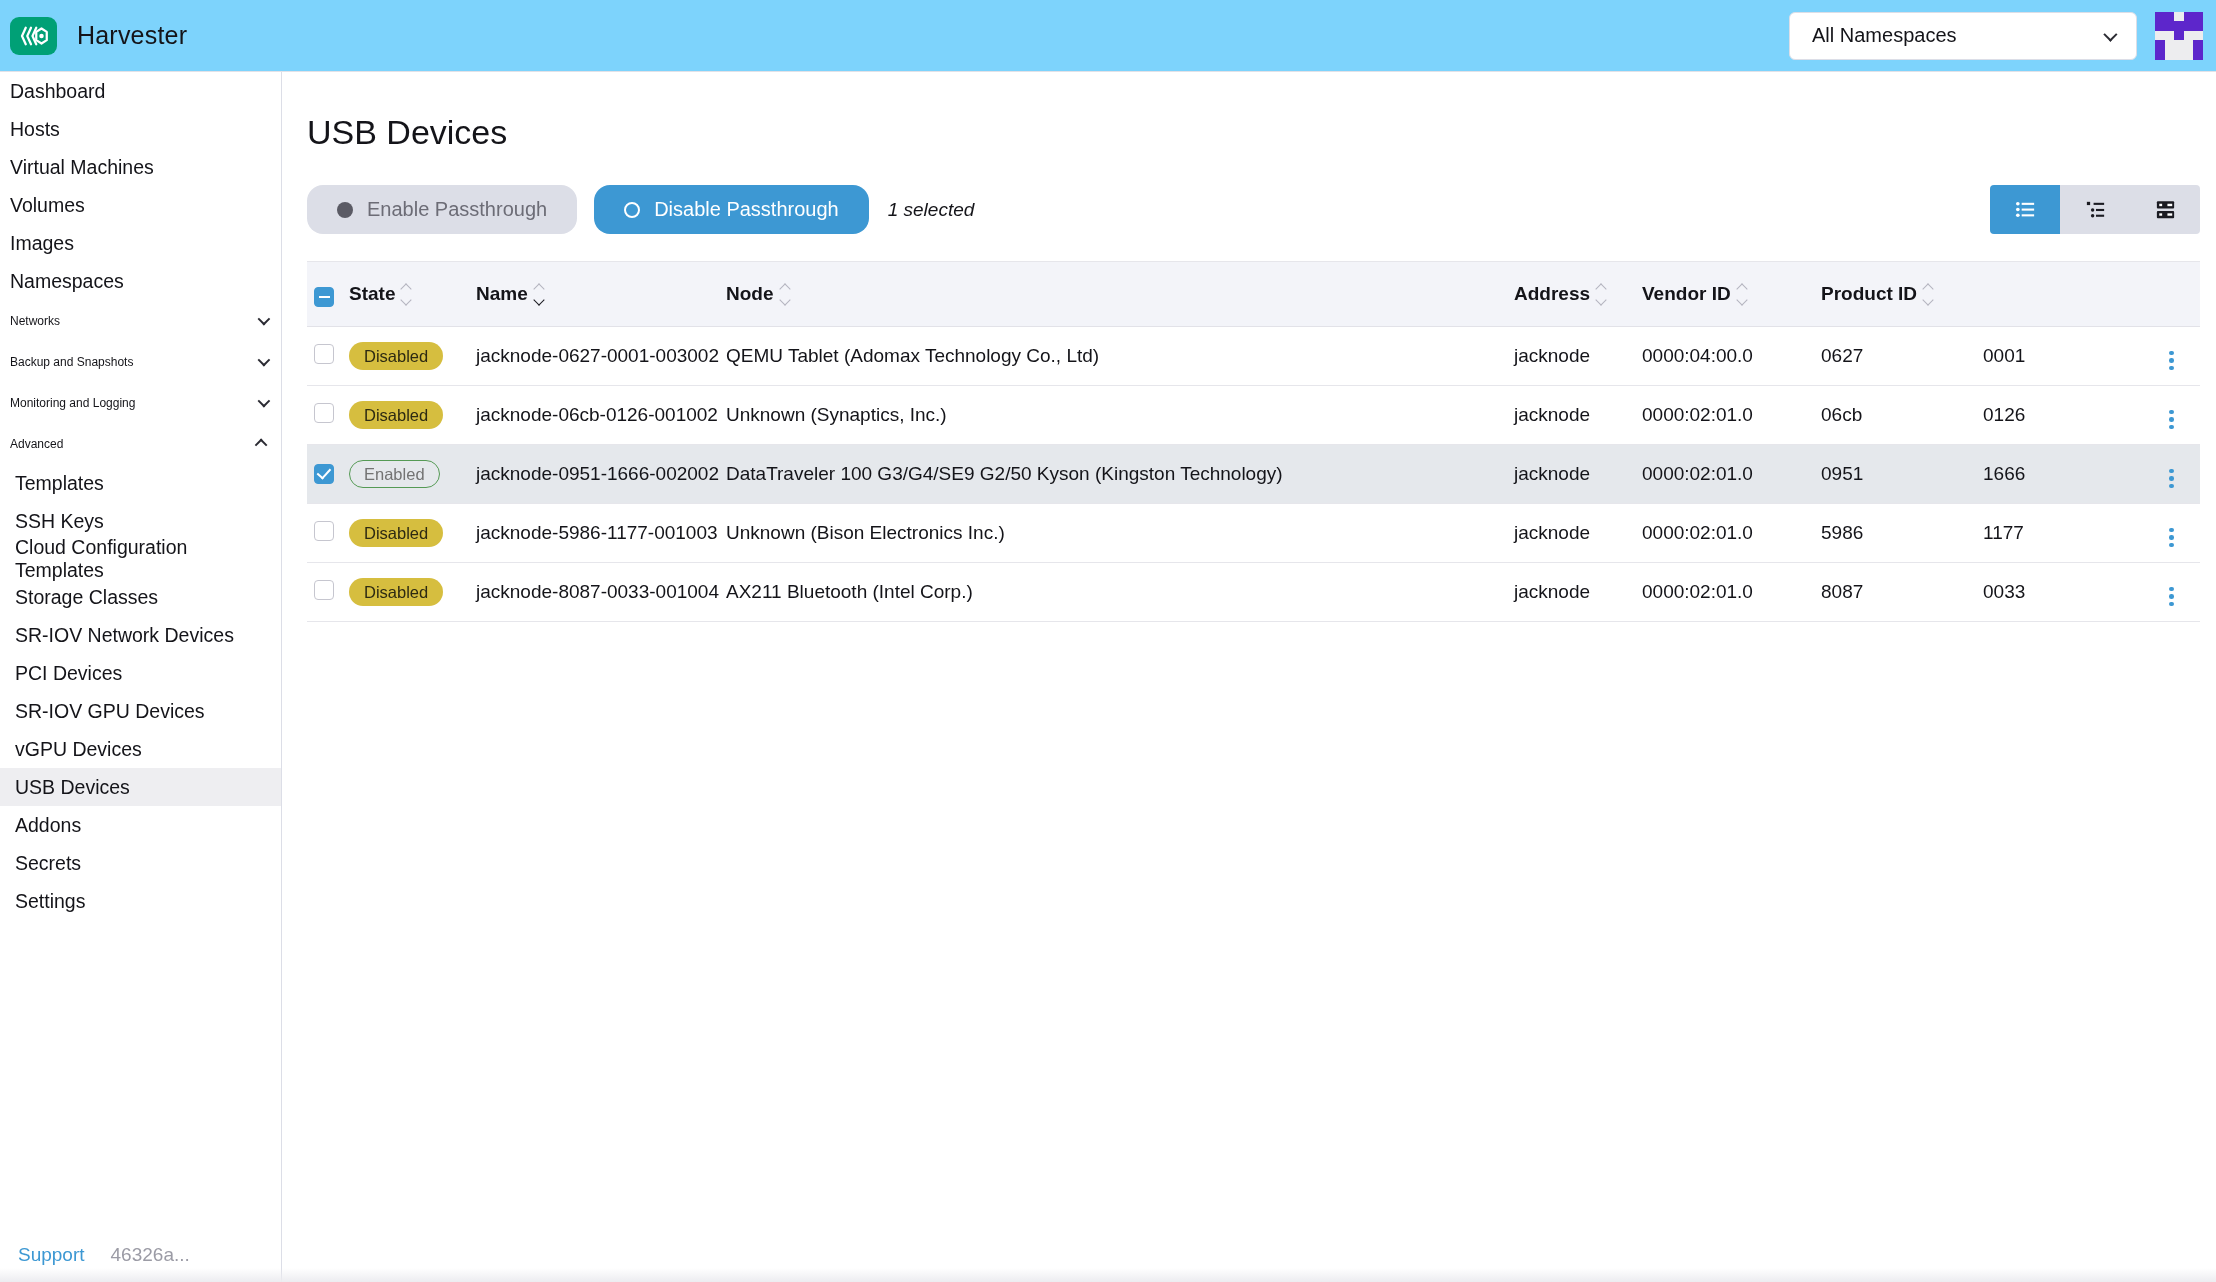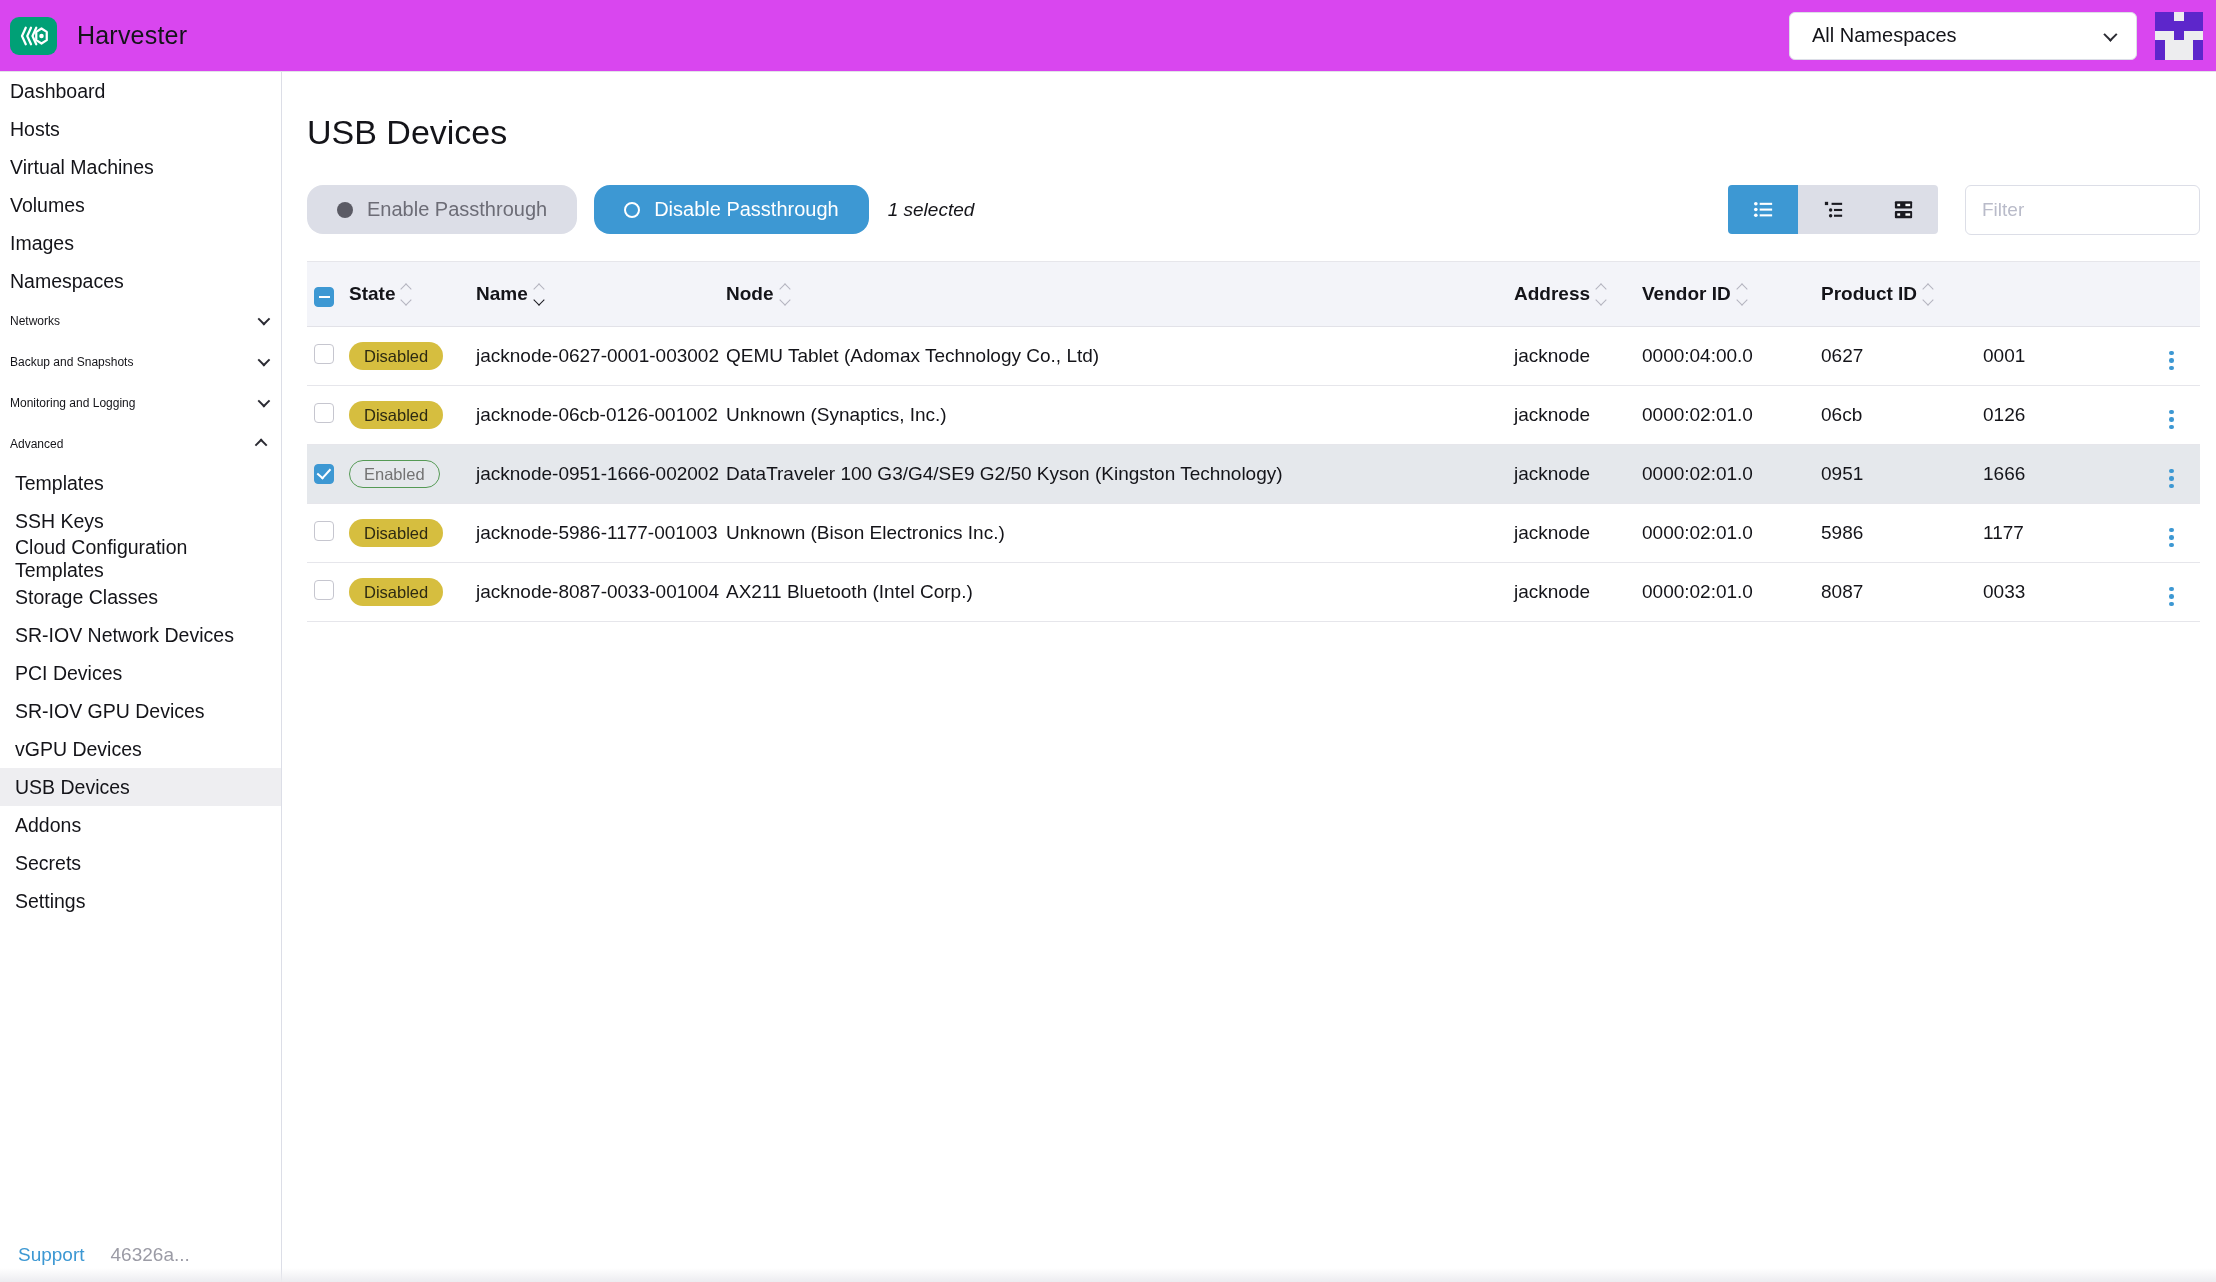--- a/index.html
+++ b/index.html
@@ -6,21 +6,21 @@
   html,body { width:2216px; height:1282px; }
   body {
     font-family: "Liberation Sans", "DejaVu Sans", sans-serif;
     color:#141419; background:#fff; overflow:hidden; position:relative;
   }
   .app { width:2216px; height:1282px; display:grid;
          grid-template-rows:72px 1fr; grid-template-columns:282px 1fr; }
 
   
   .topbar { grid-column:1 / 3; display:flex; align-items:center;
-            border-bottom:1px solid #E2E2E8; background:#d946ef; padding:0 13px 0 10px; }
+            border-bottom:1px solid #E2E2E8; background:#7dd3fc; padding:0 13px 0 10px; }
   .brand { display:flex; align-items:center; gap:20px; }
   .logo { width:47px; height:38px; border-radius:9px; background:#00A076;
           display:flex; align-items:center; justify-content:center; }
   .app-name { font-size:25px; color:#141419; letter-spacing:.2px; }
   .topbar-right { margin-left:auto; display:flex; align-items:center; gap:18px; }
   .ns-select { width:348px; height:48px; border:1px solid #DCDEE7; border-radius:6px;
                display:flex; align-items:center; padding:0 22px; font-size:20px;
                background:#fff; cursor:pointer; }
   .ns-select .chev { margin-left:auto; }
   .chev { display:inline-block; width:10px; height:10px;
@@ -279,21 +279,20 @@
           <svg width="23" height="23" viewBox="0 0 24 24">
             <rect x="3" y="3.5" width="18" height="7.5" rx="1" fill="#1B1B22"></rect>
             <rect x="5.5" y="6" width="3" height="2.5" fill="#fff"></rect>
               <rect x="14" y="6" width="5" height="2.5" fill="#fff"></rect>
             <rect x="3" y="13.5" width="18" height="7.5" rx="1" fill="#1B1B22"></rect>
             <rect x="5.5" y="16" width="3" height="2.5" fill="#fff"></rect>
               <rect x="14" y="16" width="5" height="2.5" fill="#fff"></rect>
           </svg>
         </div>
       </div>
-      <input class="filter-box" type="text" placeholder="Filter" style="">
     </div>
 
     <div class="table">
 
       <div class="trow thead">
         <div class="cell cell-check"><span class="checkbox indeterminate"></span></div>
         <div class="th">
             <span>State</span>
             <span class="sorts">
               <i class="caret up"></i>

